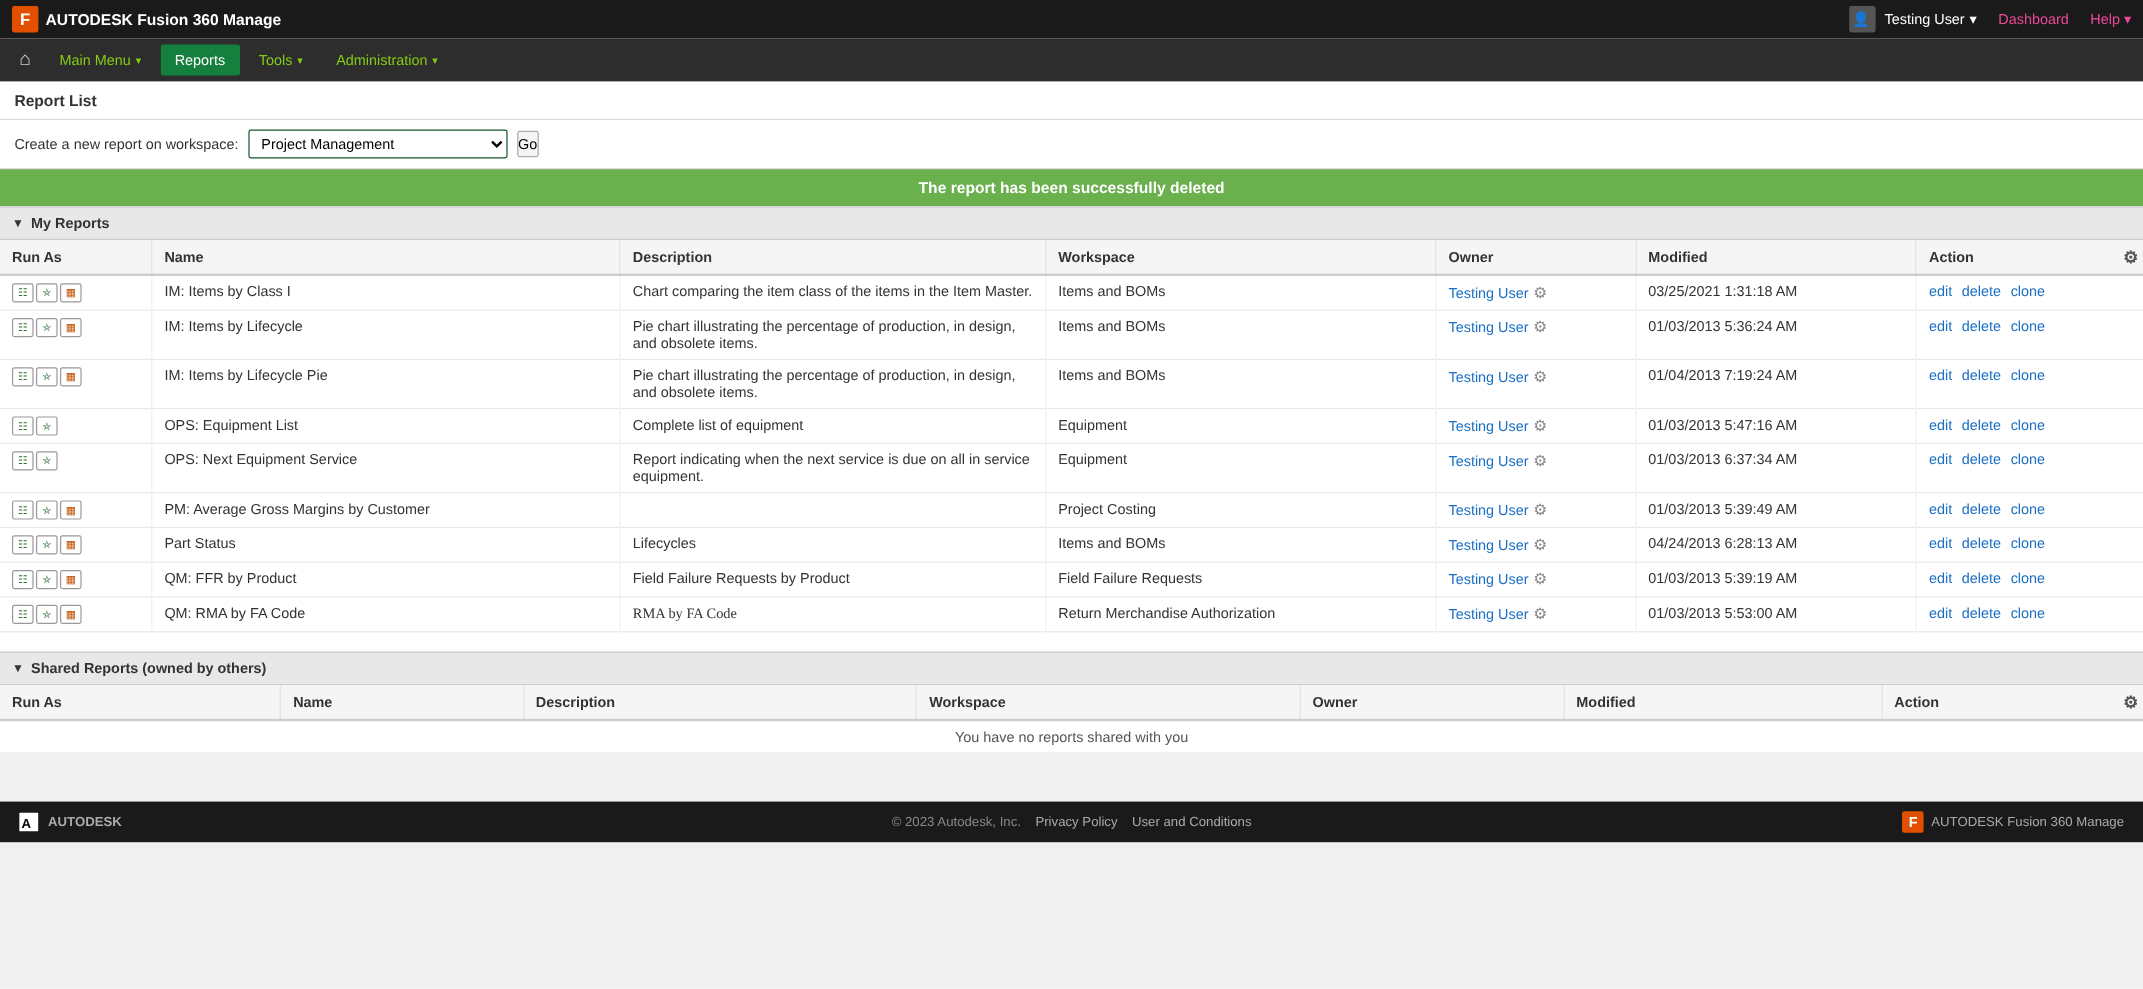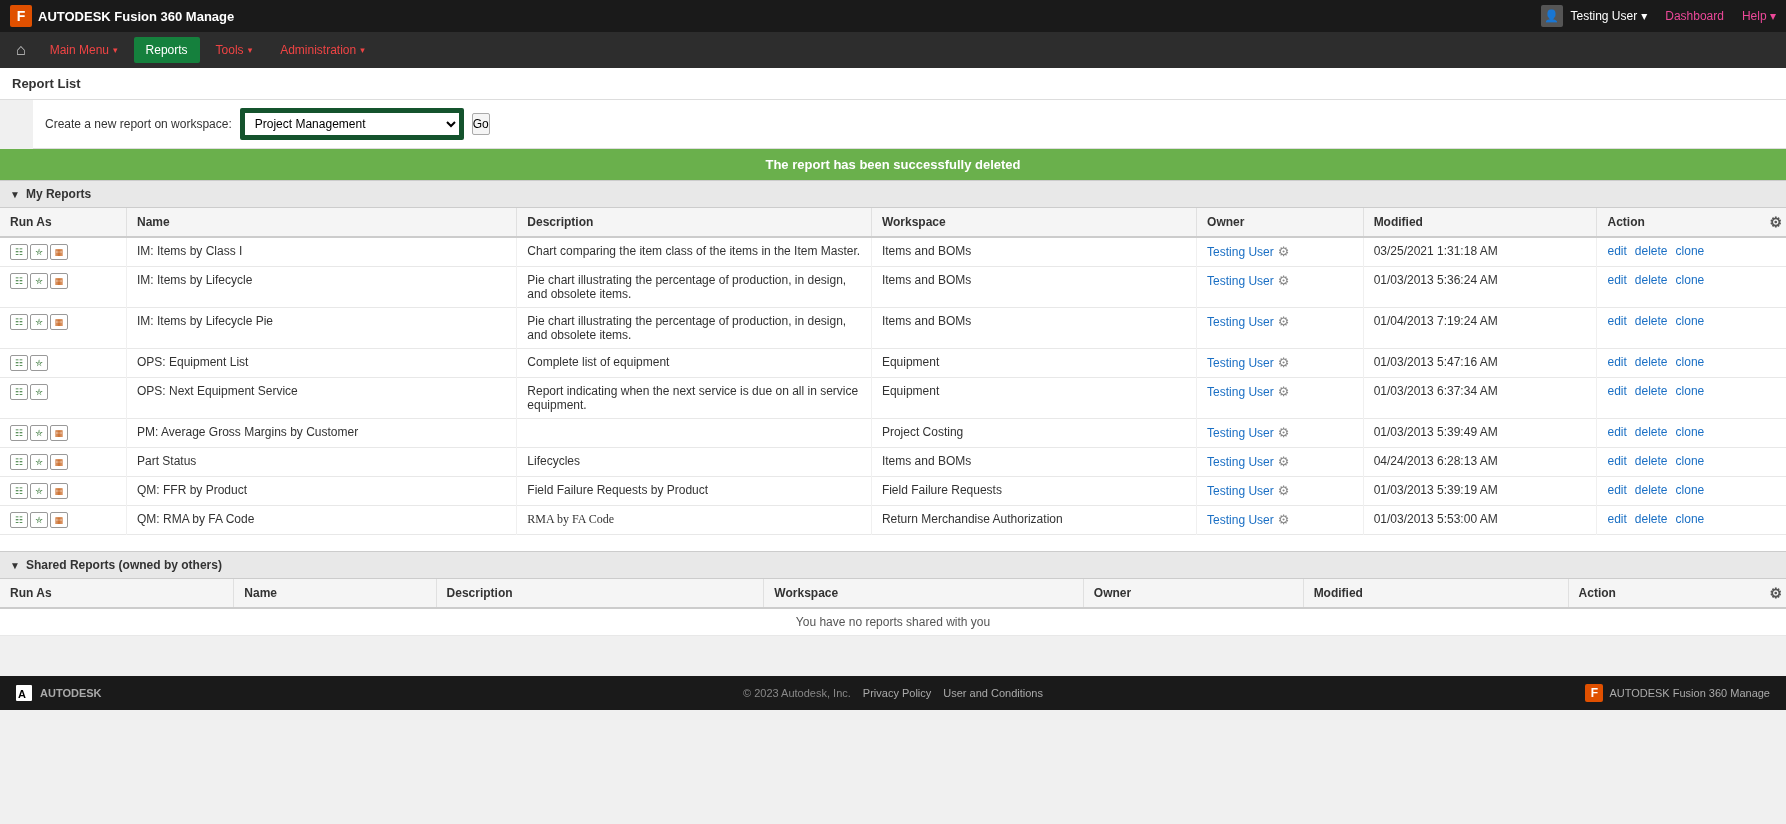--- a/index.html
+++ b/index.html
@@ -62,21 +62,21 @@
       padding: 0 8px;
       gap: 4px;
     }
     #nav-bar .home-icon {
       color: #ccc;
       font-size: 16px;
       padding: 4px 8px;
       cursor: pointer;
     }
     #nav-bar .nav-item {
-      color: #ef4444;
+      color: #84cc16;
       font-size: 12px;
       padding: 6px 12px;
       cursor: pointer;
       border-radius: 2px;
       display: flex;
       align-items: center;
       gap: 4px;
     }
     #nav-bar .nav-item:hover, #nav-bar .nav-item.active {
       background: #15803d;
@@ -95,27 +95,26 @@
     }
 
     
     #toolbar {
       background: #fff;
       border-bottom: 1px solid #ddd;
       padding: 8px 12px;
       display: flex;
       align-items: center;
       gap: 8px;
-      margin-left: 33px;
     }
     #toolbar label { font-size: 12px; }
     #toolbar select {
       font-size: 12px;
       padding: 3px 6px;
-      border: 5px solid #14532d;
+      border: 1px solid #14532d;
       border-radius: 2px;
       background: #fff;
       min-width: 160px;
     }
     #toolbar button {
       font-size: 12px;
       padding: 3px 0;
       border: 1px solid #aaa;
       border-radius: 2px;
       background: #f5f5f5;

